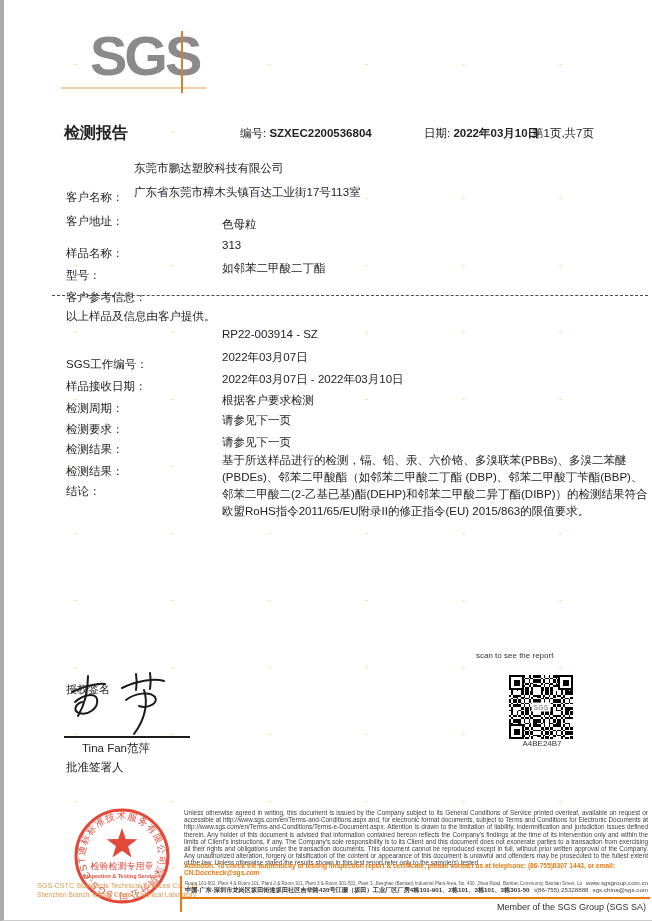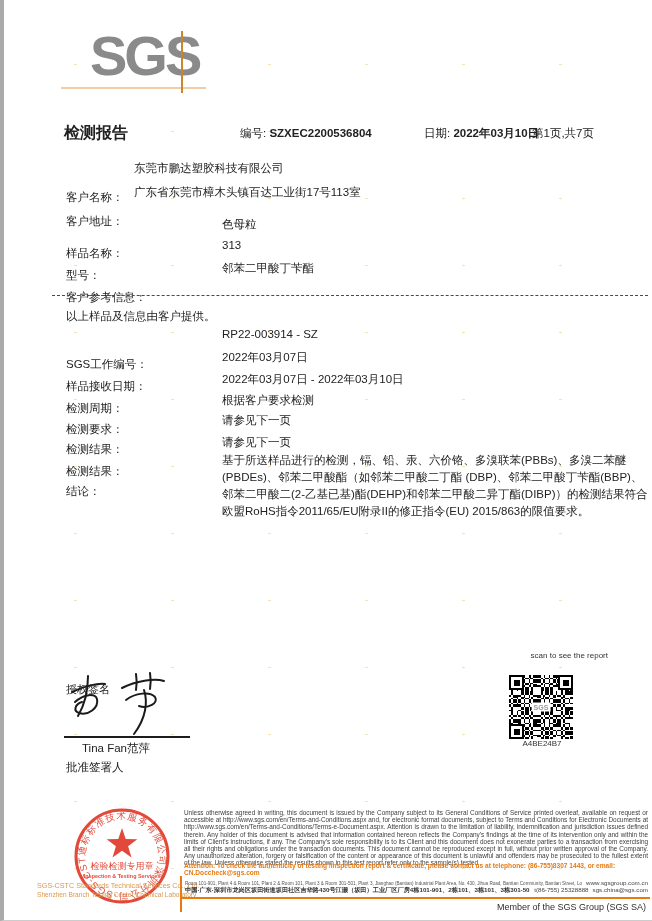--- a/index.html
+++ b/index.html
@@ -36,21 +36,21 @@
 
   
   .sig-company { position:absolute; left:62px; top:622px; font-size:11.5px; }
   .sig-auth    { position:absolute; left:62px; top:638px; font-size:11px;margin-top:44px; }
   .sig-img     { position:absolute; left:58px; top:668px; }
   .sig-line    { position:absolute; left:60px; top:736px; width:126px; height:2px; background:#1c1c1c; }
   .sig-name    { position:absolute; left:62px; top:741px; font-size:11.5px;margin-left:16px; }
   .sig-role    { position:absolute; left:62px; top:760px; font-size:11.5px; }
 
   
-  .qr-caption { position:absolute; left:472px; top:651px; width:132px; text-align:right; font-size:8px; color:#333; }
+  .qr-caption { position:absolute; left:472px; top:651px; width:132px; text-align:left; font-size:8px; color:#333; }
   .qr { position:absolute; left:505px; top:675px; width:64px; height:64px;
     background:
       repeating-conic-gradient(#000 0 25%, #fff 0 50%),
       repeating-conic-gradient(#000 0 25%, #fff 0 50%);
     background-size:8px 8px, 13px 13px; background-position:0 0, 2px 3px;
     background-blend-mode:difference; outline:3px solid #fff; }
   .finder { position:absolute; width:15px; height:15px; border:2.5px solid #000; background:#fff; }
   .finder::after { content:""; position:absolute; left:3px; top:3px; width:6px; height:6px; background:#000; }
   .f-tl { left:0; top:0; } .f-tr { right:0; top:0; } .f-bl { left:0; bottom:0; }
   .qr-center { position:absolute; left:50%; top:50%; transform:translate(-50%,-50%);
@@ -105,21 +105,21 @@
   <div class="row" style="top:217px">
     <span class="lbl">样品名称：</span>
     <span class="val218">色母粒</span>
   </div>
   <div class="row" style="top:239px">
     <span class="lbl">型号：</span>
     <span class="val218">313</span>
   </div>
   <div class="row" style="top:261px">
     <span class="lbl">客户参考信息：</span>
-    <span class="val218">邻苯二甲酸丁苄酯</span>
+    <span class="val218">如邻苯二甲酸二丁酯</span>
   </div>
   <div class="row" style="top:280px">
     <span class="lbl">以上样品及信息由客户提供。</span>
   </div>
 
   <div class="dashline"></div>
 
   <div class="row" style="top:328px">
     <span class="lbl">SGS工作编号：</span>
     <span class="val218">RP22-003914 - SZ</span>

